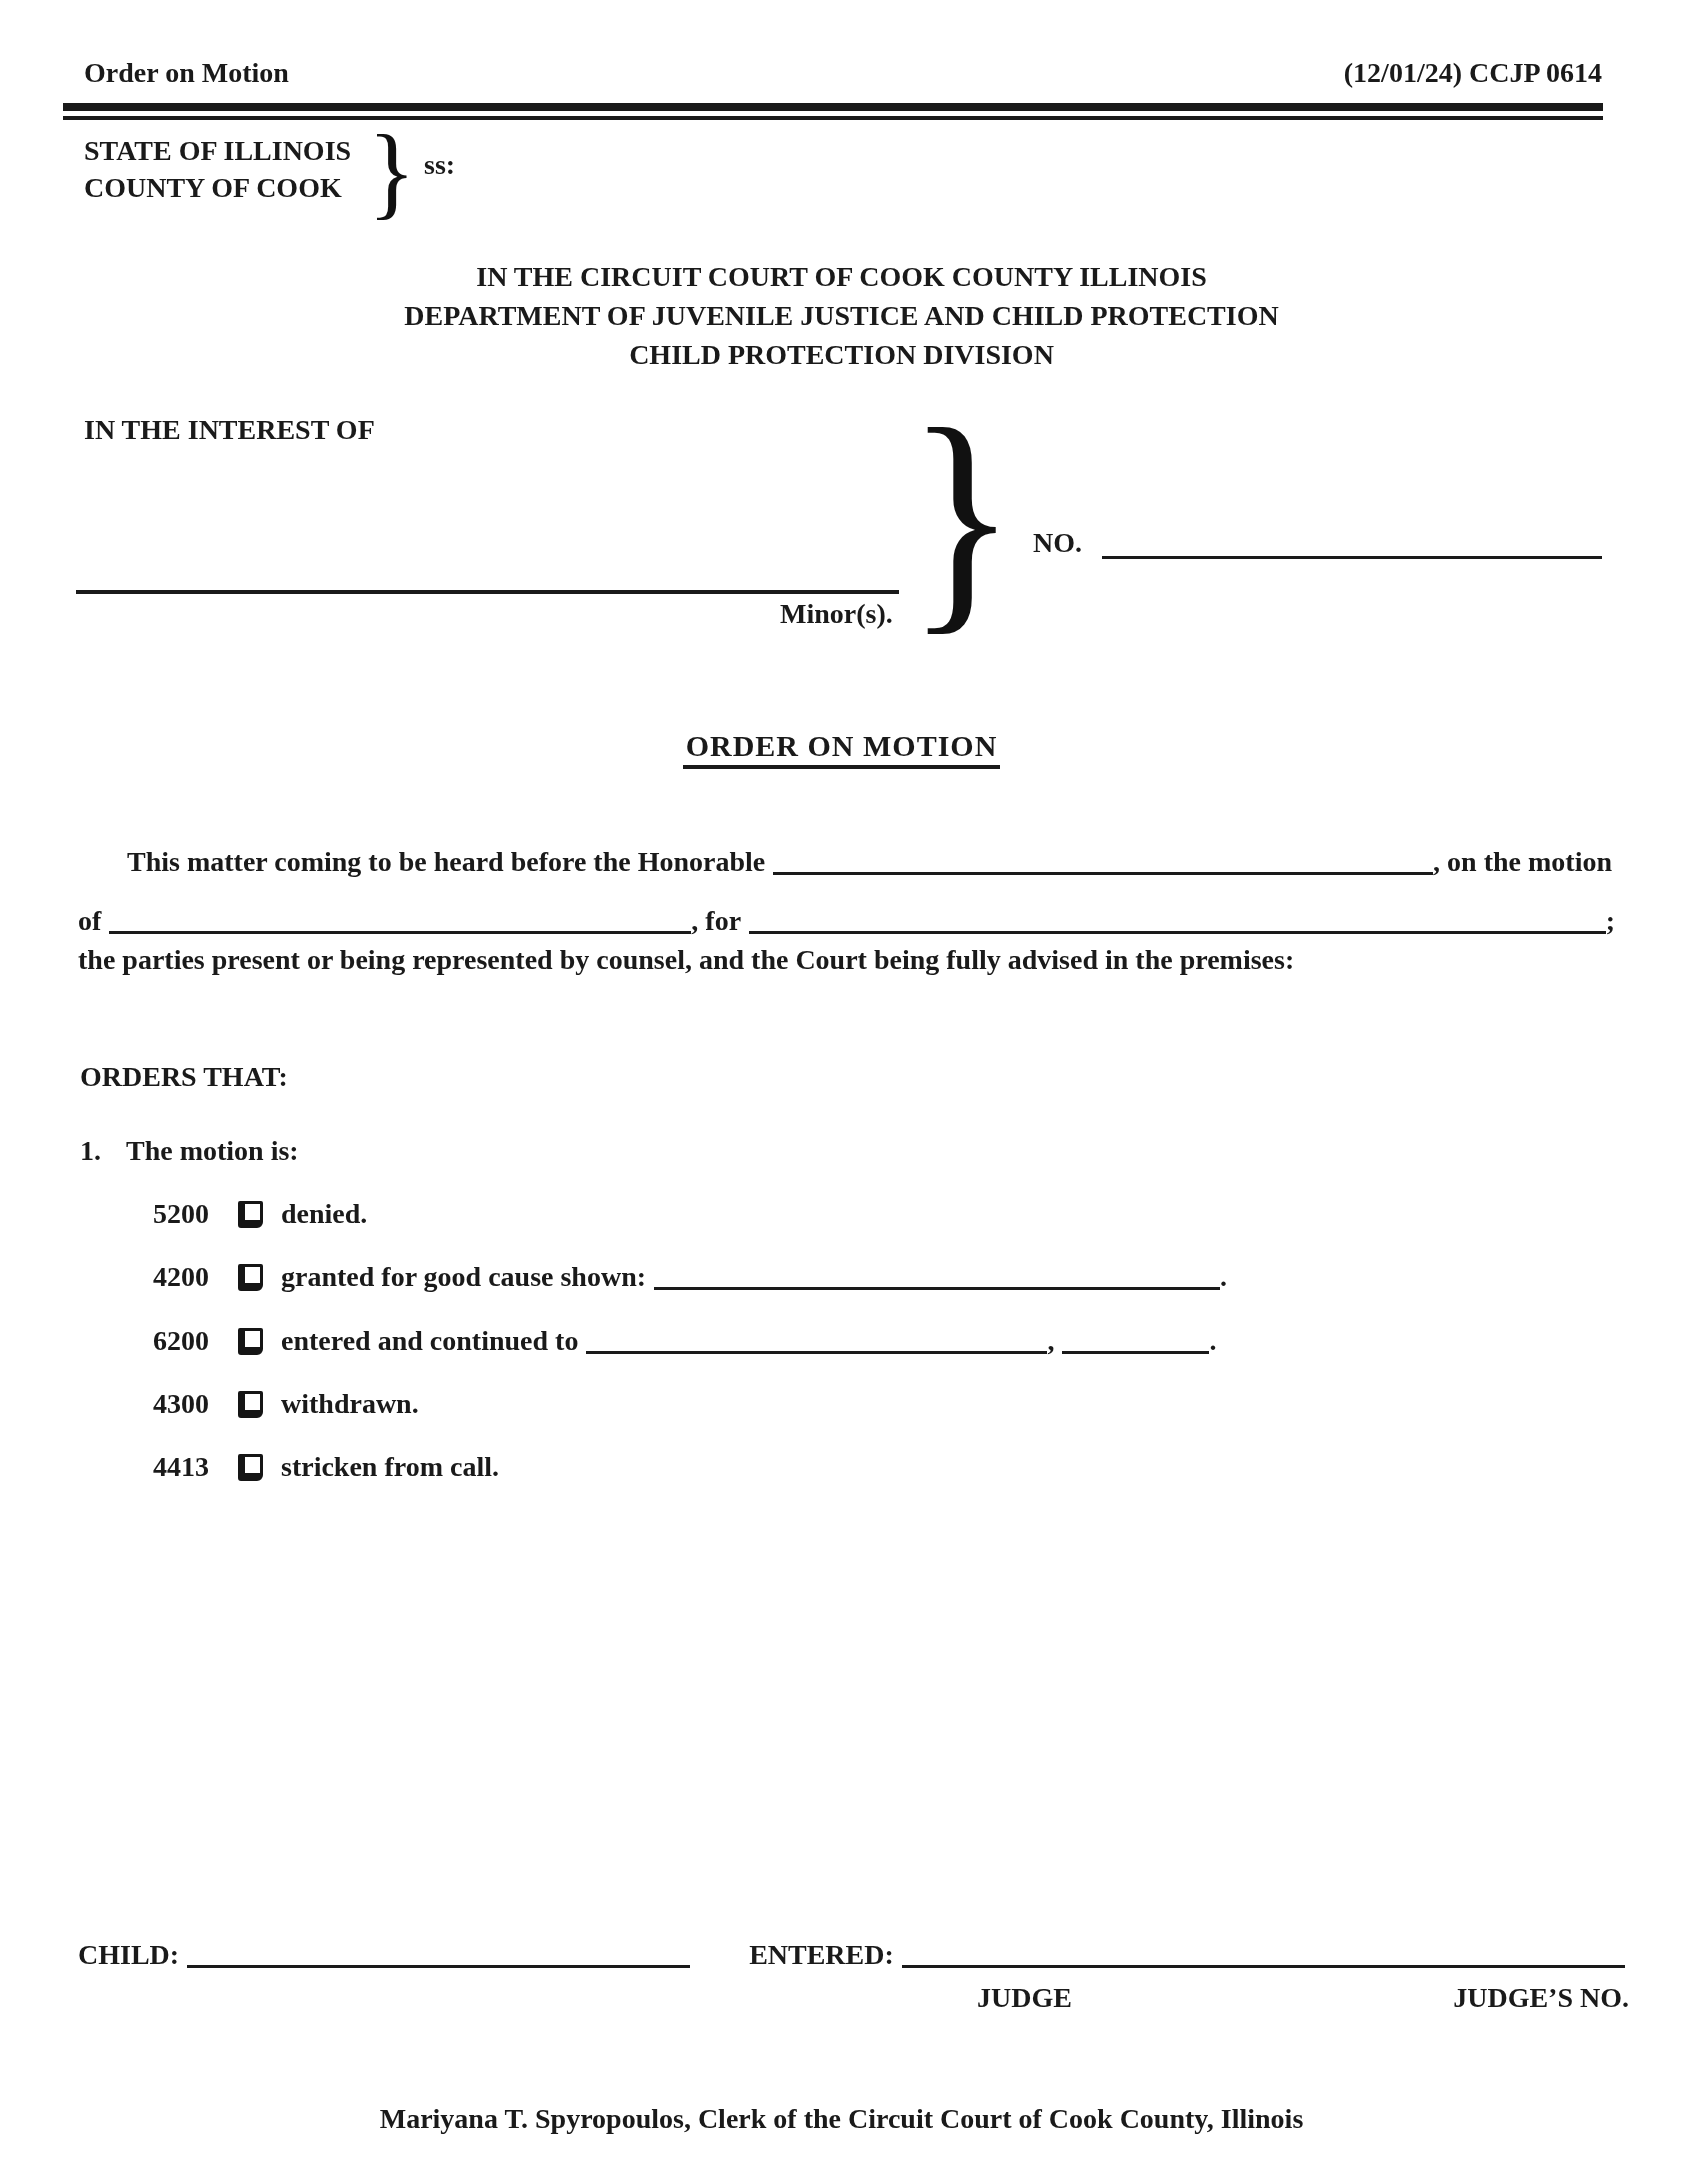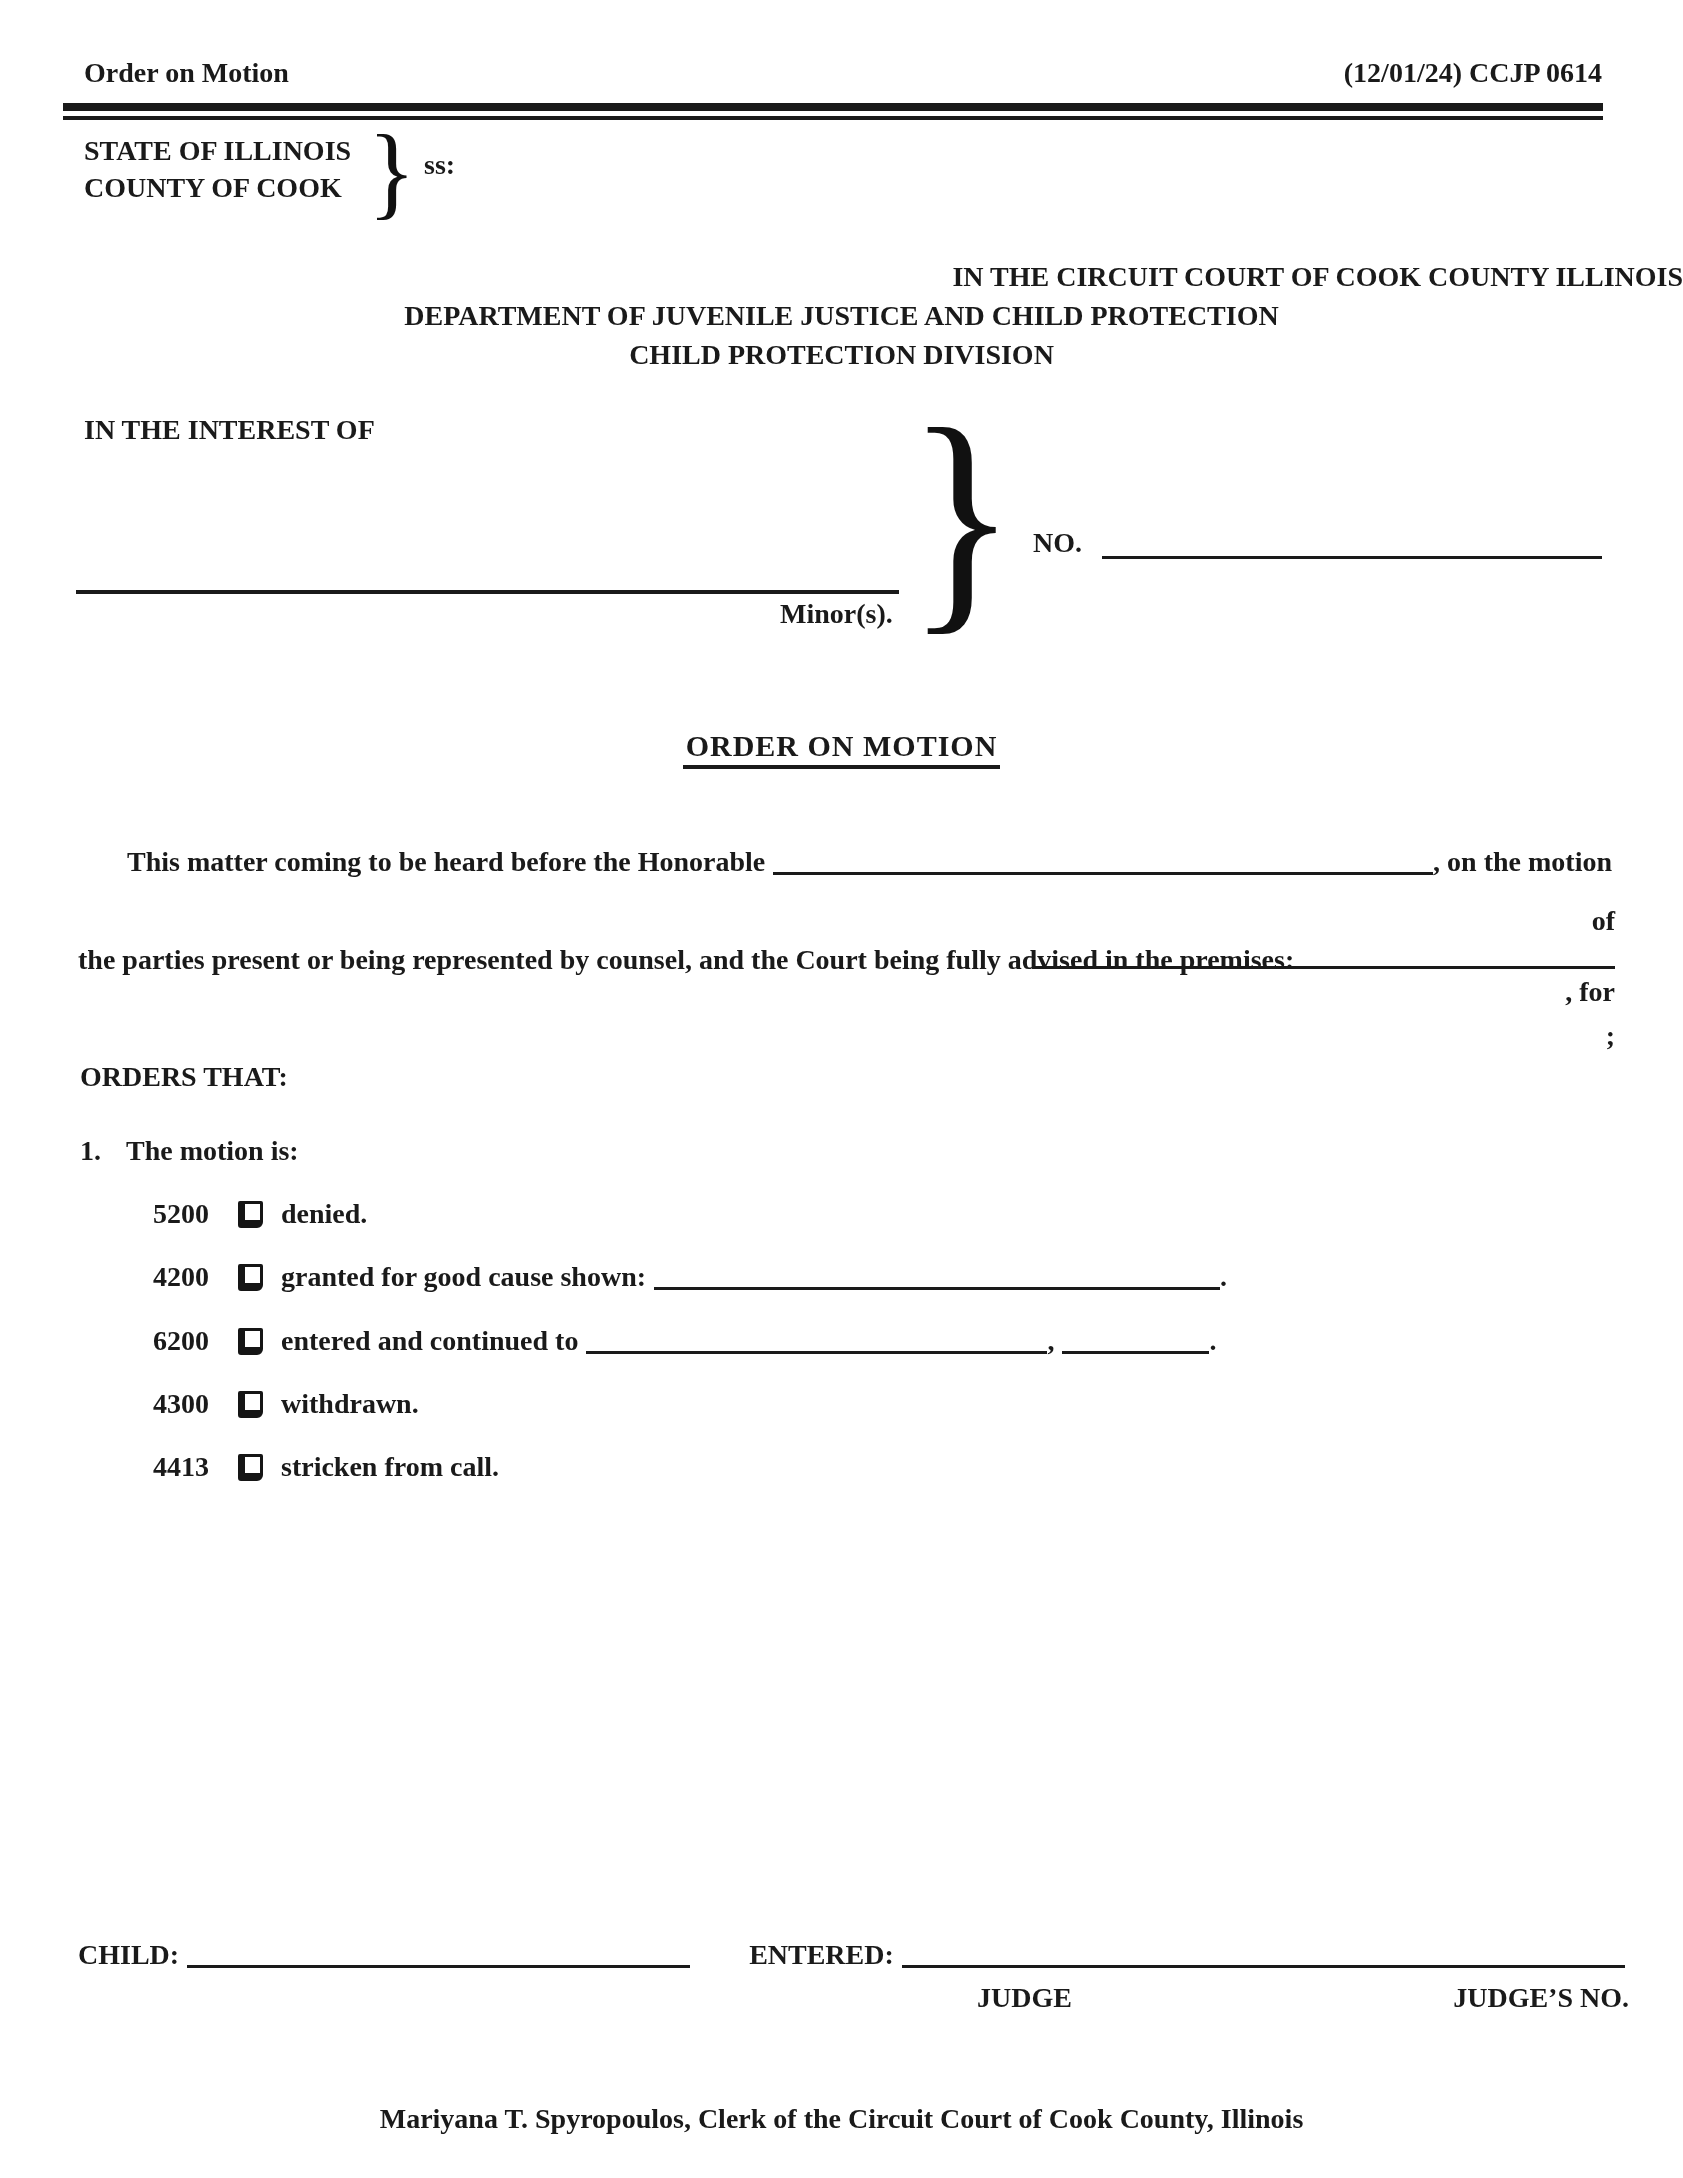--- a/index.html
+++ b/index.html
@@ -36,39 +36,39 @@
   <div class="abs" style="left:84px; top:57px;">Order on Motion</div>
   <div class="abs" style="right:81px; top:57px;">(12/01/24) CCJP 0614</div>
   <div class="rule" style="left:63px; top:103px; width:1540px; height:8px;"></div>
   <div class="rule" style="left:63px; top:116px; width:1540px; height:4px;"></div>
 
   <div class="abs" style="left:84px; top:135px;">STATE OF ILLINOIS</div>
   <div class="abs" style="left:84px; top:172px;">COUNTY OF COOK</div>
   <div class="brace" style="left:368px; top:119px; font-size:99px; transform:scaleY(1.05); transform-origin:top;">}</div>
   <div class="abs" style="left:424px; top:149px;">ss:</div>
 
-  <div class="center" style="top:261px;text-align:right;">IN THE CIRCUIT COURT OF COOK COUNTY ILLINOIS</div>
+  <div class="center" style="top:261px;">IN THE CIRCUIT COURT OF COOK COUNTY ILLINOIS</div>
   <div class="center" style="top:300px;">DEPARTMENT OF JUVENILE JUSTICE AND CHILD PROTECTION</div>
   <div class="center" style="top:339px;">CHILD PROTECTION DIVISION</div>
 
   <div class="abs" style="left:84px; top:414px;">IN THE INTEREST OF</div>
   <div class="rule" style="left:76px; top:590px; width:823px; height:4px;"></div>
   <div class="abs" style="left:780px; top:598px;">Minor(s).</div>
   <div class="brace" style="left:907px; top:411px; font-size:228px; line-height:0.85; transform:scaleY(1.1); transform-origin:top;">}</div>
   <div class="abs" style="left:1033px; top:527px;">NO.</div>
   <div class="rule" style="left:1102px; top:556px; width:500px; height:3px;"></div>
 
   <div class="center" style="top:729px; font-size:30px;"><span class="title-underline">ORDER ON MOTION</span></div>
 
   <div class="flexrow" style="left:127px; top:844px; width:1485px; height:36px;text-align:center;">
     <span class="txt">This matter coming to be heard before the Honorable</span>
     <span class="fill"></span>
     <span class="txt">, on the motion</span>
   </div>
-  <div class="flexrow" style="left:78px; top:903px; width:1537px; height:36px;flex-direction:column;">
+  <div class="flexrow" style="left:78px; top:903px; width:1537px; height:36px;">
     <span class="txt">of</span>
     <span class="fill fixed" style="width:582px;"></span>
     <span class="txt">, for</span>
     <span class="fill"></span>
     <span class="txt">;</span>
   </div>
   <div class="abs" style="left:78px; top:944px;">the parties present or being represented by counsel, and the Court being fully advised in the premises:</div>
 
   <div class="abs" style="left:80px; top:1061px;">ORDERS THAT:</div>
   <div class="abs" style="left:80px; top:1135px;">1.</div>

